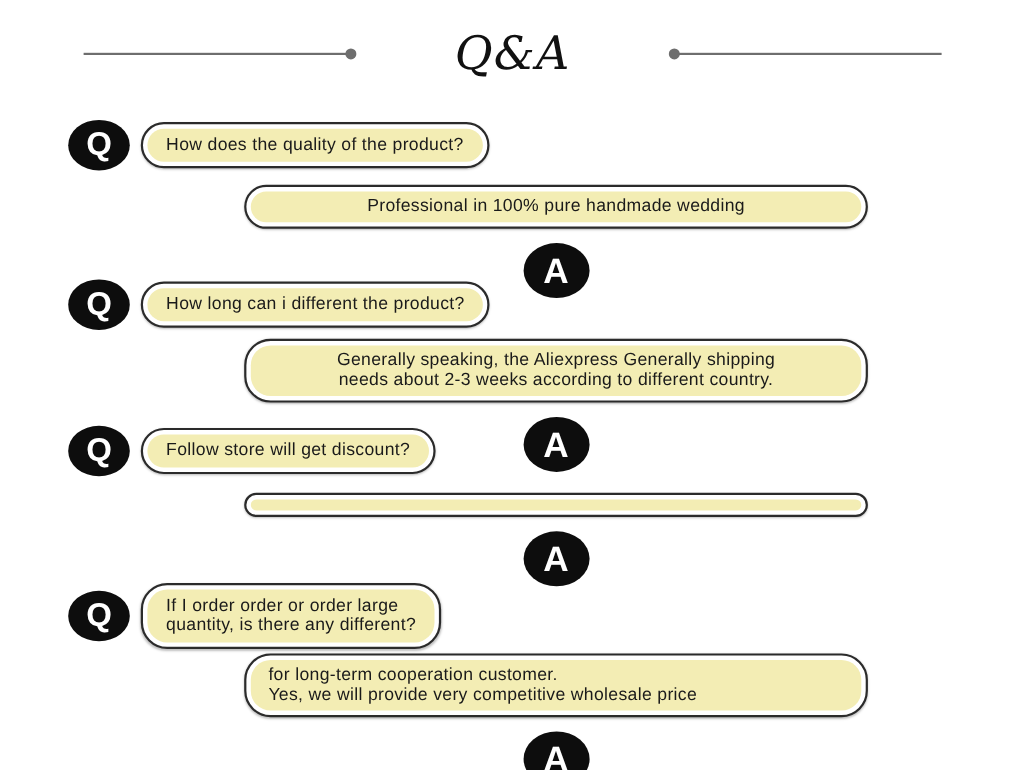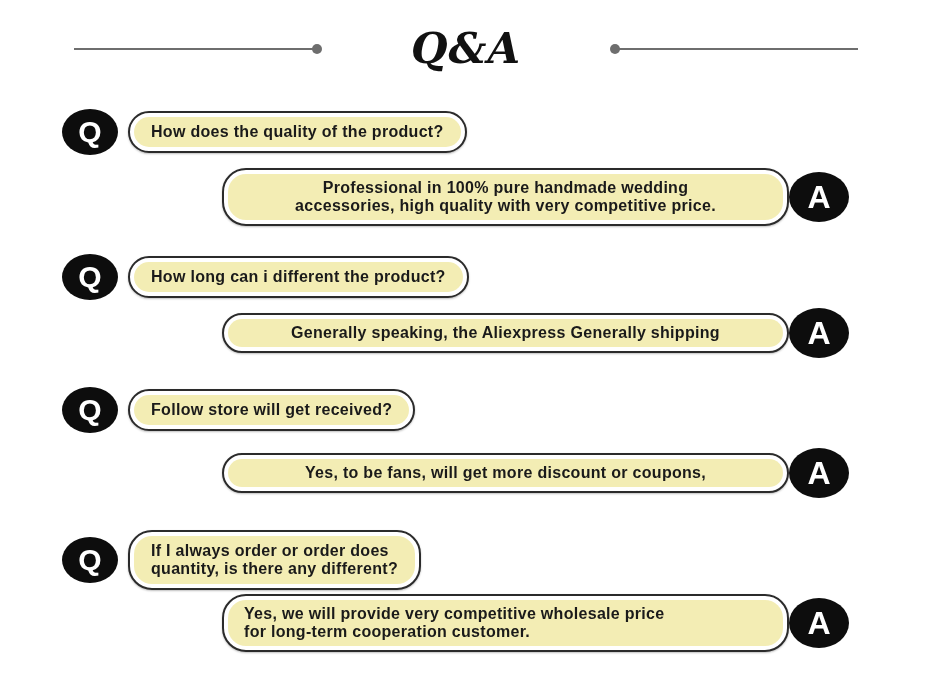--- a/index.html
+++ b/index.html
@@ -21,41 +21,41 @@
     color:#1a1a1a;
   }
 
   
   .header{
     position:absolute;top:24px;left:0;right:0;
     display:flex;align-items:center;justify-content:center;
   }
   .title{
     font-family:"DejaVu Serif","Liberation Serif",serif;
-    font-style:italic;font-weight:700;
+    font-style:italic;font-weight:400;
     font-size:42px;line-height:50px;
     margin:0 94px;letter-spacing:1px;color:#111;
   }
   .hline{
     position:relative;width:243px;height:2px;
     background:var(--divider,#6e6e6e);
   }
   .hline::after{
     content:"";position:absolute;top:50%;
     width:10px;height:10px;border-radius:50%;
     background:var(--divider,#6e6e6e);
     transform:translateY(-50%);
   }
   .hline-left::after{right:-5px;}
   .hline-right::after{left:-5px;}
 
   
   .row{position:absolute;display:flex;align-items:center;}
   .q-row{left:62px;gap:10px;}
-  .a-row{left:222px;}
+  .a-row{left:222px;gap:13px;flex-direction:column;}
 
   .badge{
     display:flex;align-items:center;justify-content:center;
     background:var(--icon-background,#0d0d0d);
     color:var(--icon-letter,#fff);
     border-radius:50%;
     font-weight:700;
     flex:0 0 auto;
   }
   .q-badge{width:56px;height:46px;font-size:30px;}
@@ -65,21 +65,21 @@
     background:#fff;
     border:2px solid var(--bubble-border,#2b2b2b);
     border-radius:24px;
     padding:4px;
     box-shadow:0 1px 2px rgba(0,0,0,0.25);
     box-sizing:border-box;
   }
   .bubble-inner{
     background:var(--bubble-fill,#f3edb4);
     border-radius:18px;
-    font-size:16px;font-weight:700;
+    font-size:16px;font-weight:400;
     line-height:18px;letter-spacing:0.3px;
   }
   .q-row .bubble-inner{padding:6px 17px;}
   .a-row .bubble{width:567px;}
   .a-row .bubble-inner{padding:5px 16px;}
   .line{white-space:nowrap;}
   .align-center{text-align:center;}
   .align-left{text-align:left;}
 </style>
 </head>
@@ -99,75 +99,74 @@
       <div class="bubble-inner align-center">
         <div class="line">How does the quality of the product?</div>
       </div>
     </div>
   </div>
 
   <div class="row a-row" style="top:168px">
     <div class="bubble">
       <div class="bubble-inner align-center">
         <div class="line">Professional in 100% pure handmade wedding</div>
-        <div class="line">accessories, high quality with very competitive price.</div>
       </div>
     </div>
     <div class="badge a-badge">A</div>
   </div>
 
   <div class="row q-row" style="top:254px">
     <div class="badge q-badge">Q</div>
     <div class="bubble">
       <div class="bubble-inner align-center">
         <div class="line">How long can i different the product?</div>
       </div>
     </div>
   </div>
 
   <div class="row a-row" style="top:308px">
     <div class="bubble">
       <div class="bubble-inner align-center">
         <div class="line">Generally speaking, the Aliexpress Generally shipping</div>
+        <div class="line">needs about 2-3 weeks according to different country.</div>
       </div>
     </div>
     <div class="badge a-badge">A</div>
   </div>
 
   <div class="row q-row" style="top:387px">
     <div class="badge q-badge">Q</div>
     <div class="bubble">
       <div class="bubble-inner align-center">
-        <div class="line">Follow store will get received?</div>
+        <div class="line">Follow store will get discount?</div>
       </div>
     </div>
   </div>
 
   <div class="row a-row" style="top:448px">
     <div class="bubble">
       <div class="bubble-inner align-center">
-        <div class="line">Yes, to be fans, will get more discount or coupons,</div>
       </div>
     </div>
     <div class="badge a-badge">A</div>
   </div>
 
   <div class="row q-row" style="top:530px">
     <div class="badge q-badge">Q</div>
     <div class="bubble">
       <div class="bubble-inner align-left">
-        <div class="line">If I always order or order does</div>
+        <div class="line">If I order order or order large</div>
         <div class="line">quantity, is there any different?</div>
       </div>
     </div>
   </div>
 
   <div class="row a-row" style="top:594px">
     <div class="bubble">
       <div class="bubble-inner align-left">
+        <div class="line">for long-term cooperation customer.</div>
         <div class="line">Yes, we will provide very competitive wholesale price</div>
-        <div class="line">for long-term cooperation customer.</div>
       </div>
     </div>
     <div class="badge a-badge">A</div>
   </div>
 
 </div>
 
 </body></html>

